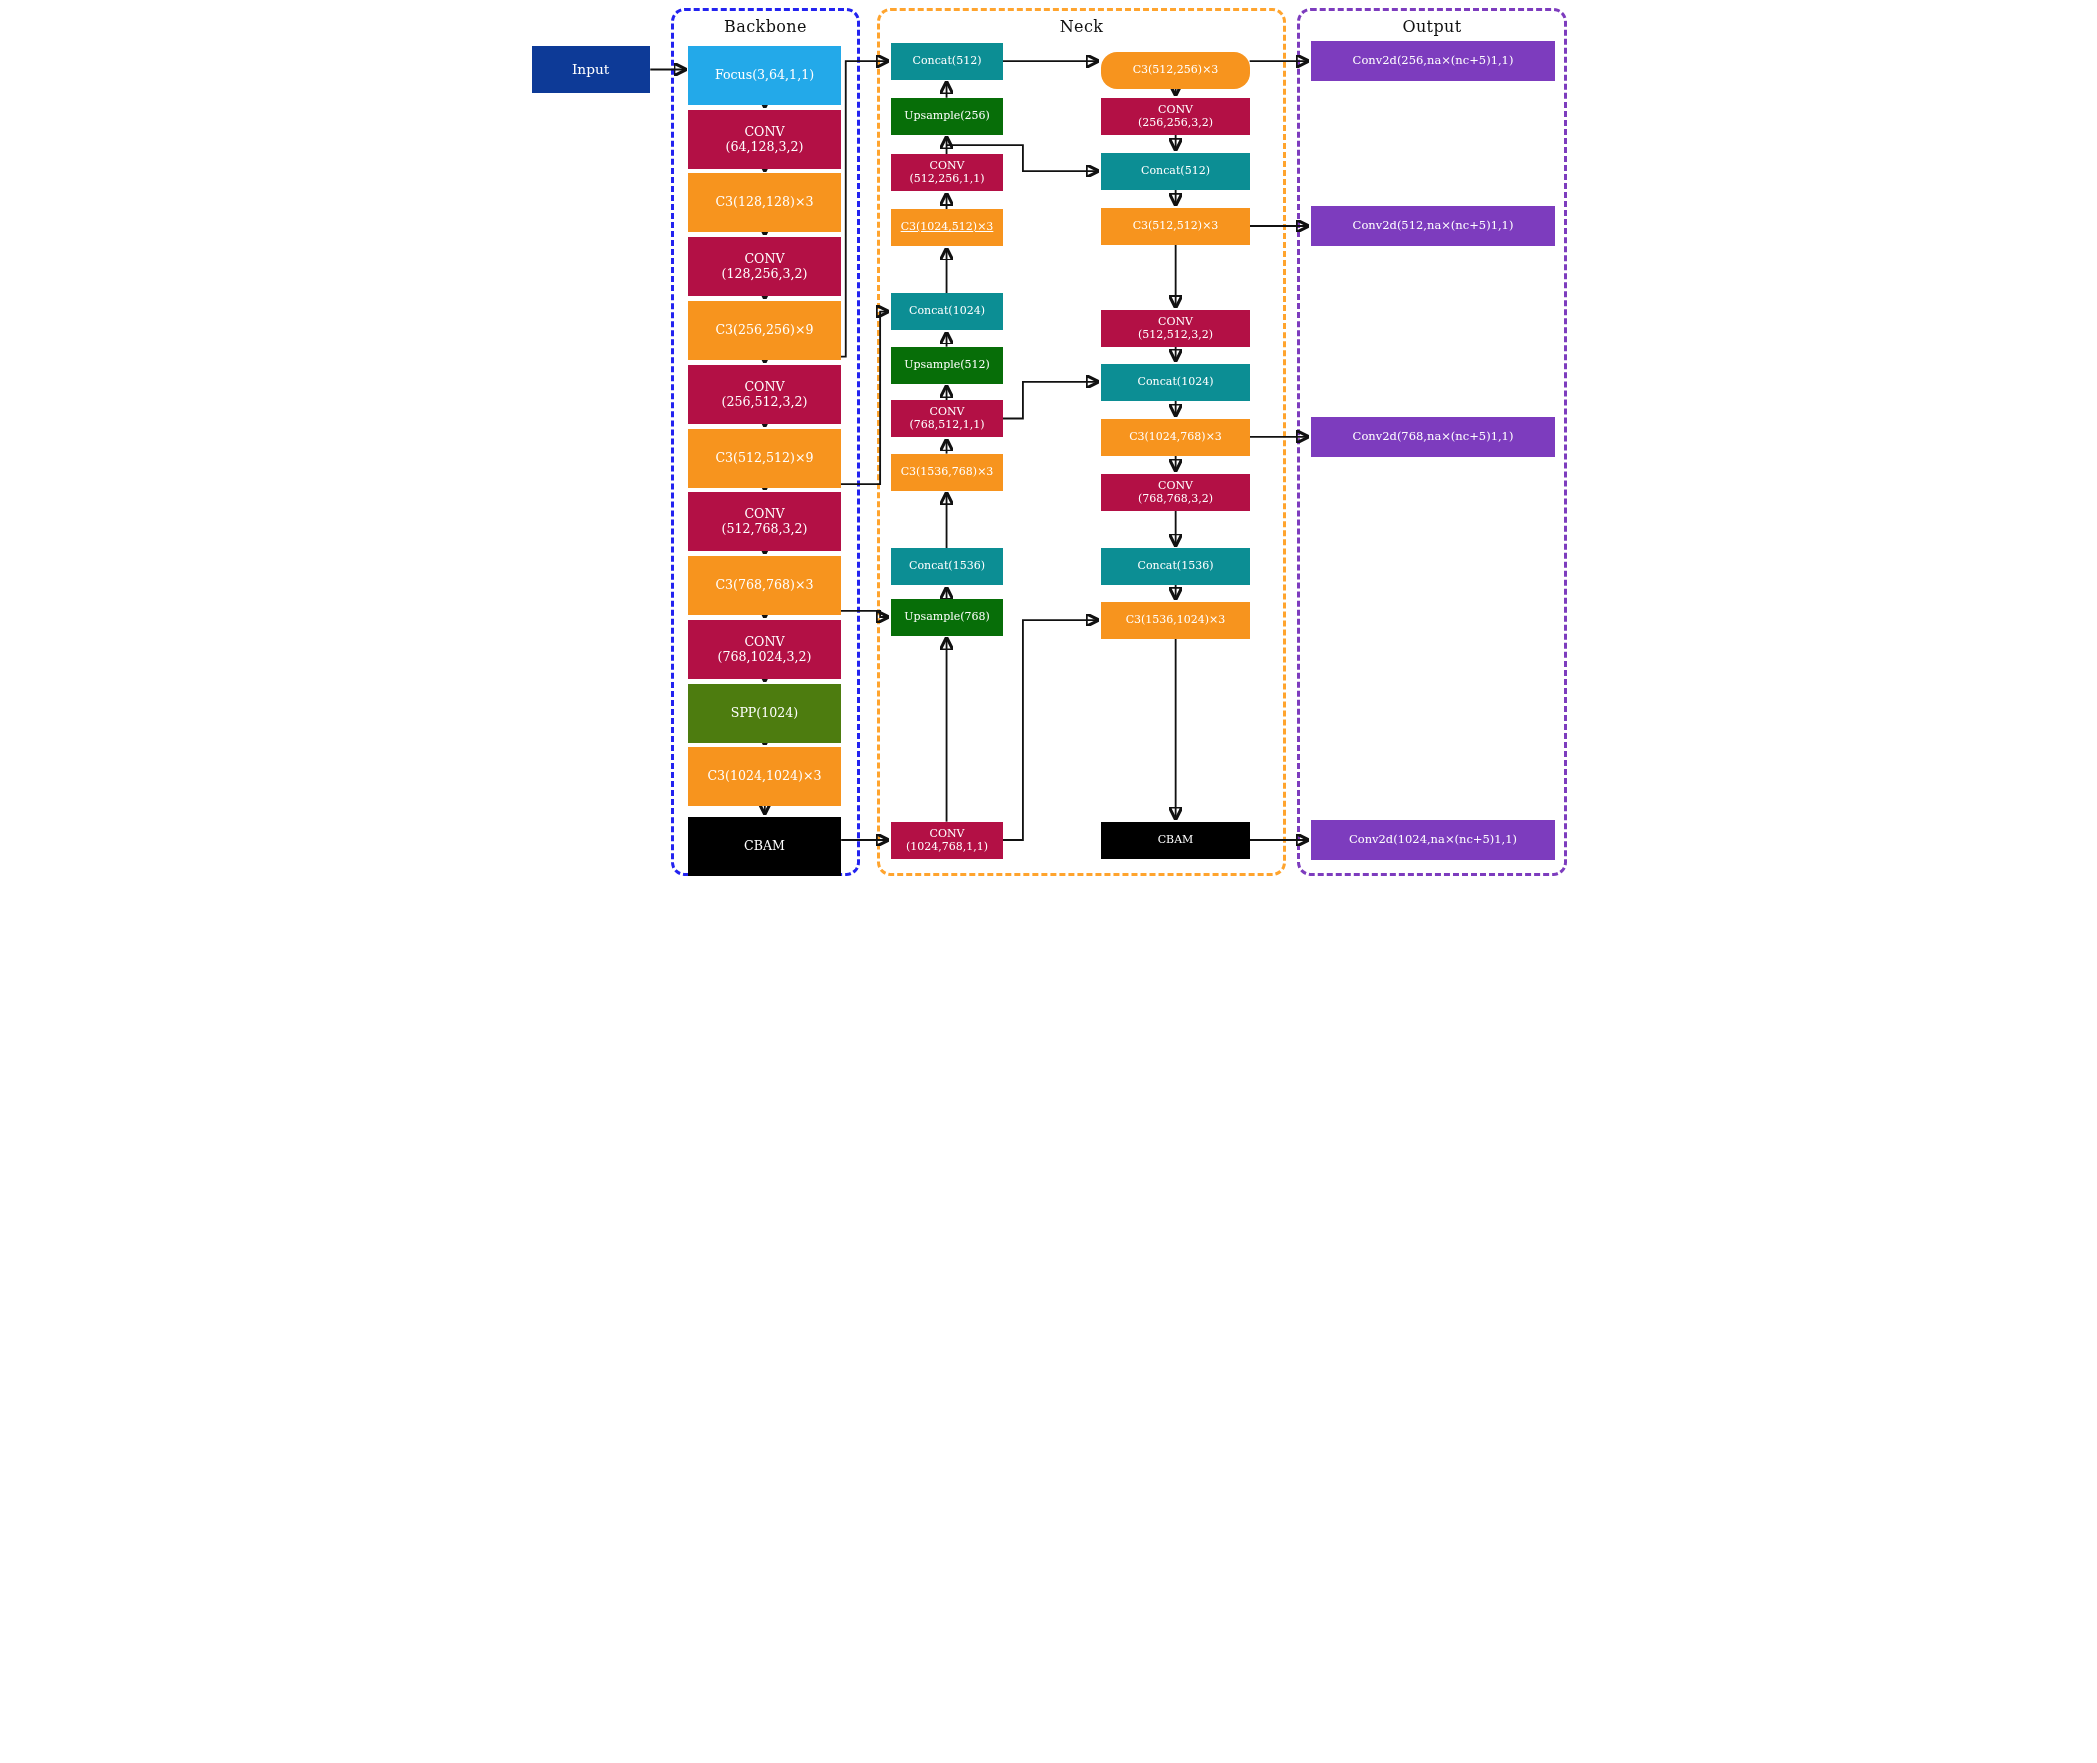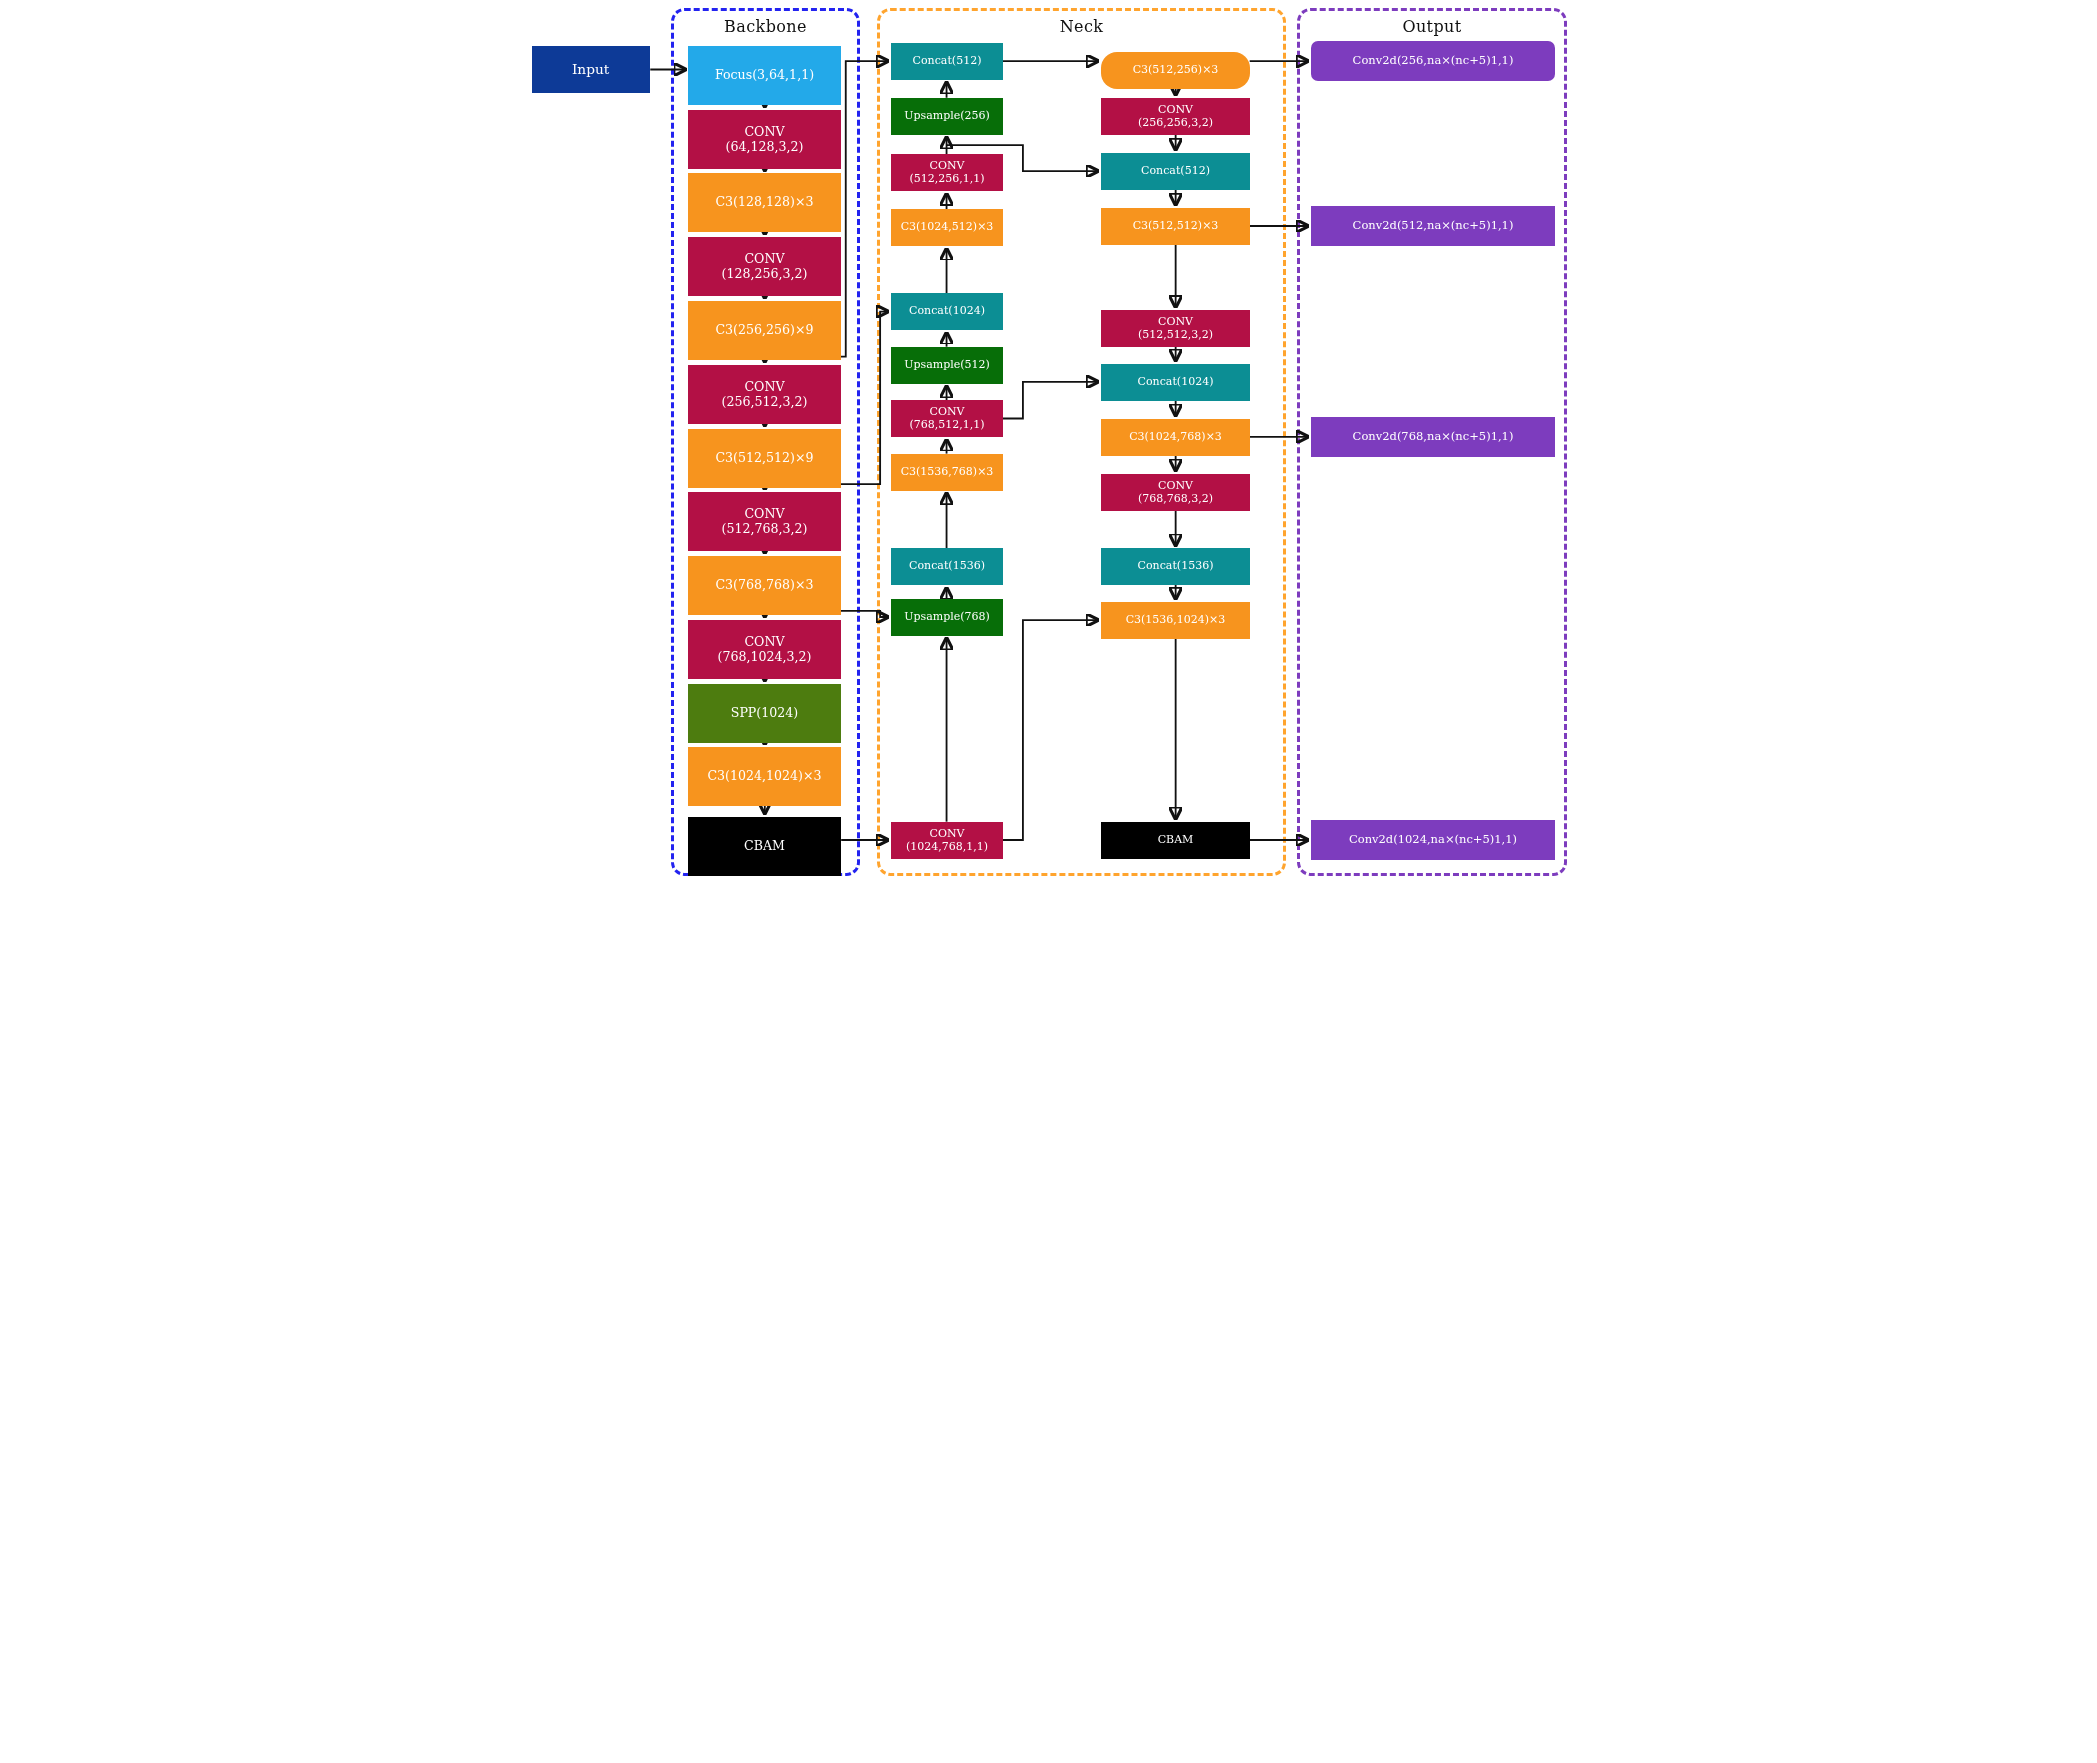--- a/index.html
+++ b/index.html
@@ -147,21 +147,21 @@
   <div class="node nk" style="top: 43px; background: rgb(12, 142, 148);">
       <span>Concat(512)</span>
     </div>
   <div class="node nk" style="top: 98px; background: rgb(7, 110, 8);">
       <span>Upsample(256)</span>
     </div>
   <div class="node nk" style="top: 154px; background: rgb(179, 16, 69);">
       <span>CONV</span>
       <span>(512,256,1,1)</span>
     </div>
-  <div class="node nk" style="top: 209px; background: rgb(247, 148, 30);">
+  <div class="node nk" style="top: 209px; background: rgb(247, 148, 30); text-decoration: underline;">
       <span>C3(1024,512)×3</span>
     </div>
   <div class="node nk" style="top: 293px; background: rgb(12, 142, 148);">
       <span>Concat(1024)</span>
     </div>
   <div class="node nk" style="top: 347px; background: rgb(7, 110, 8);">
       <span>Upsample(512)</span>
     </div>
   <div class="node nk" style="top: 400px; background: rgb(179, 16, 69);">
       <span>CONV</span>
@@ -211,21 +211,21 @@
   <div class="node nr" style="top: 548px; background: rgb(12, 142, 148);">
       <span>Concat(1536)</span>
     </div>
   <div class="node nr" style="top: 602px; background: rgb(247, 148, 30);">
       <span>C3(1536,1024)×3</span>
     </div>
   <div class="node nr" style="top: 822px; background: rgb(0, 0, 0);">
       <span>CBAM</span>
     </div>
 
-  <div class="node out" style="top: 41px; background: rgb(125, 60, 190); border-radius: 7px;">
+  <div class="node out" style="top: 41px; background: rgb(125, 60, 190);">
       <span>Conv2d(256,na×(nc+5)1,1)</span>
     </div>
   <div class="node out" style="top: 206px; background: rgb(125, 60, 190);">
       <span>Conv2d(512,na×(nc+5)1,1)</span>
     </div>
   <div class="node out" style="top: 417px; background: rgb(125, 60, 190);">
       <span>Conv2d(768,na×(nc+5)1,1)</span>
     </div>
   <div class="node out" style="top: 820px; background: rgb(125, 60, 190);">
       <span>Conv2d(1024,na×(nc+5)1,1)</span>

